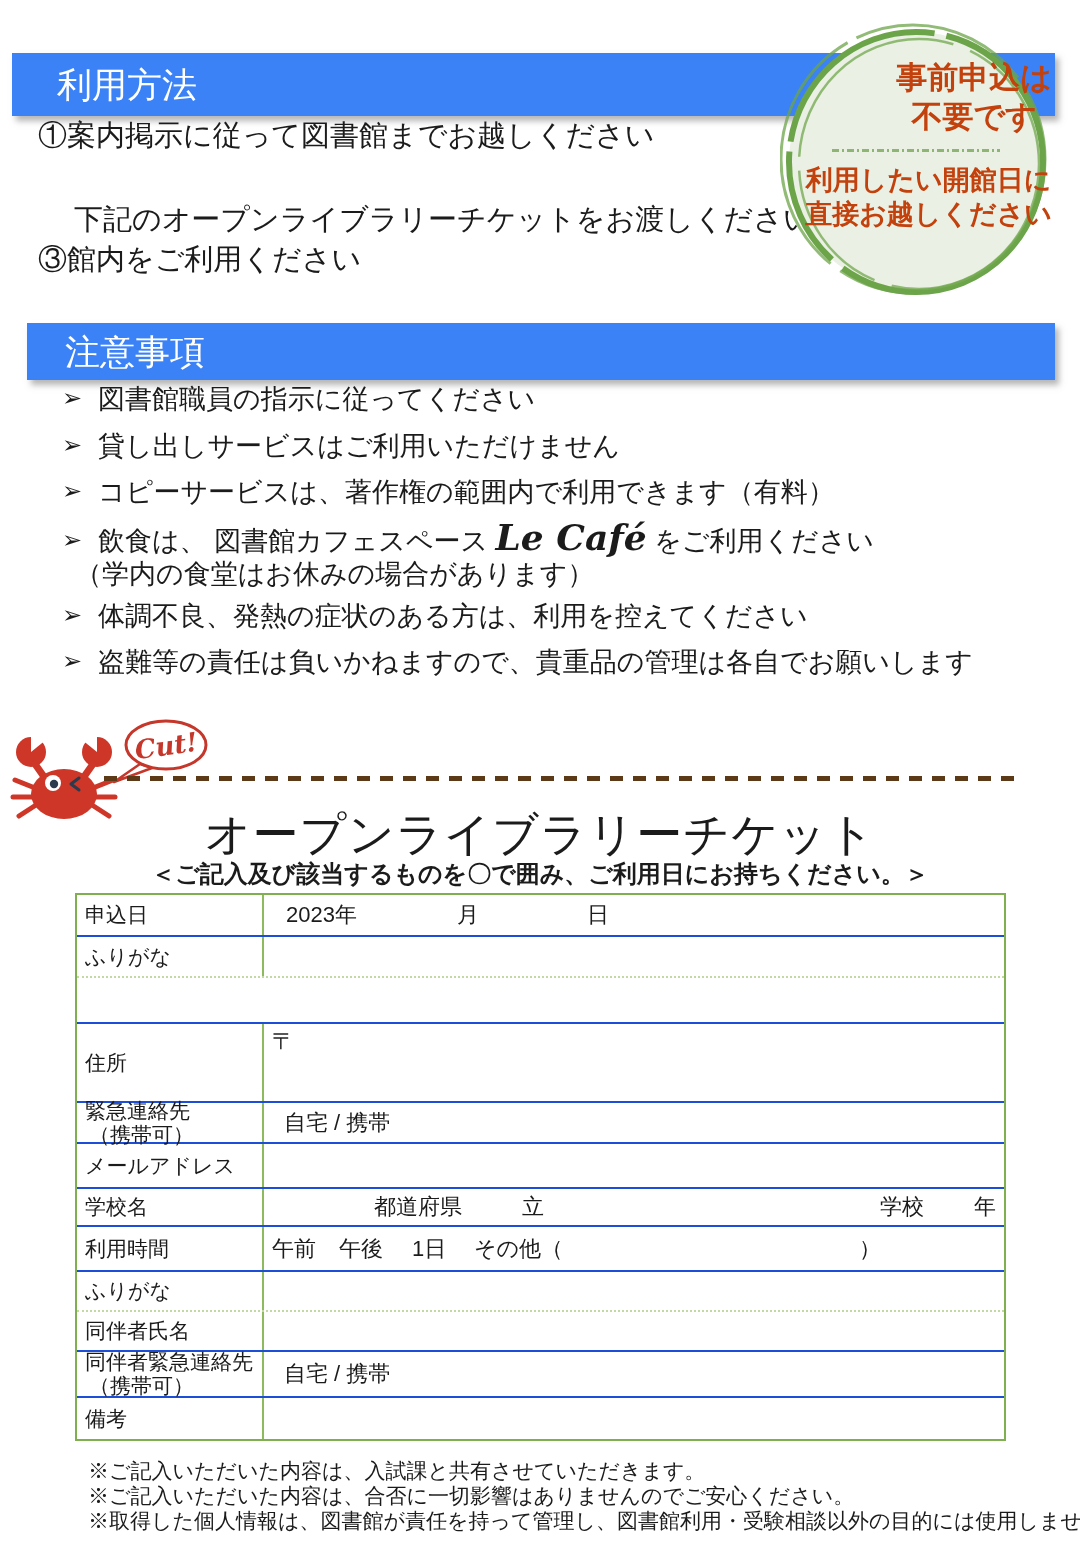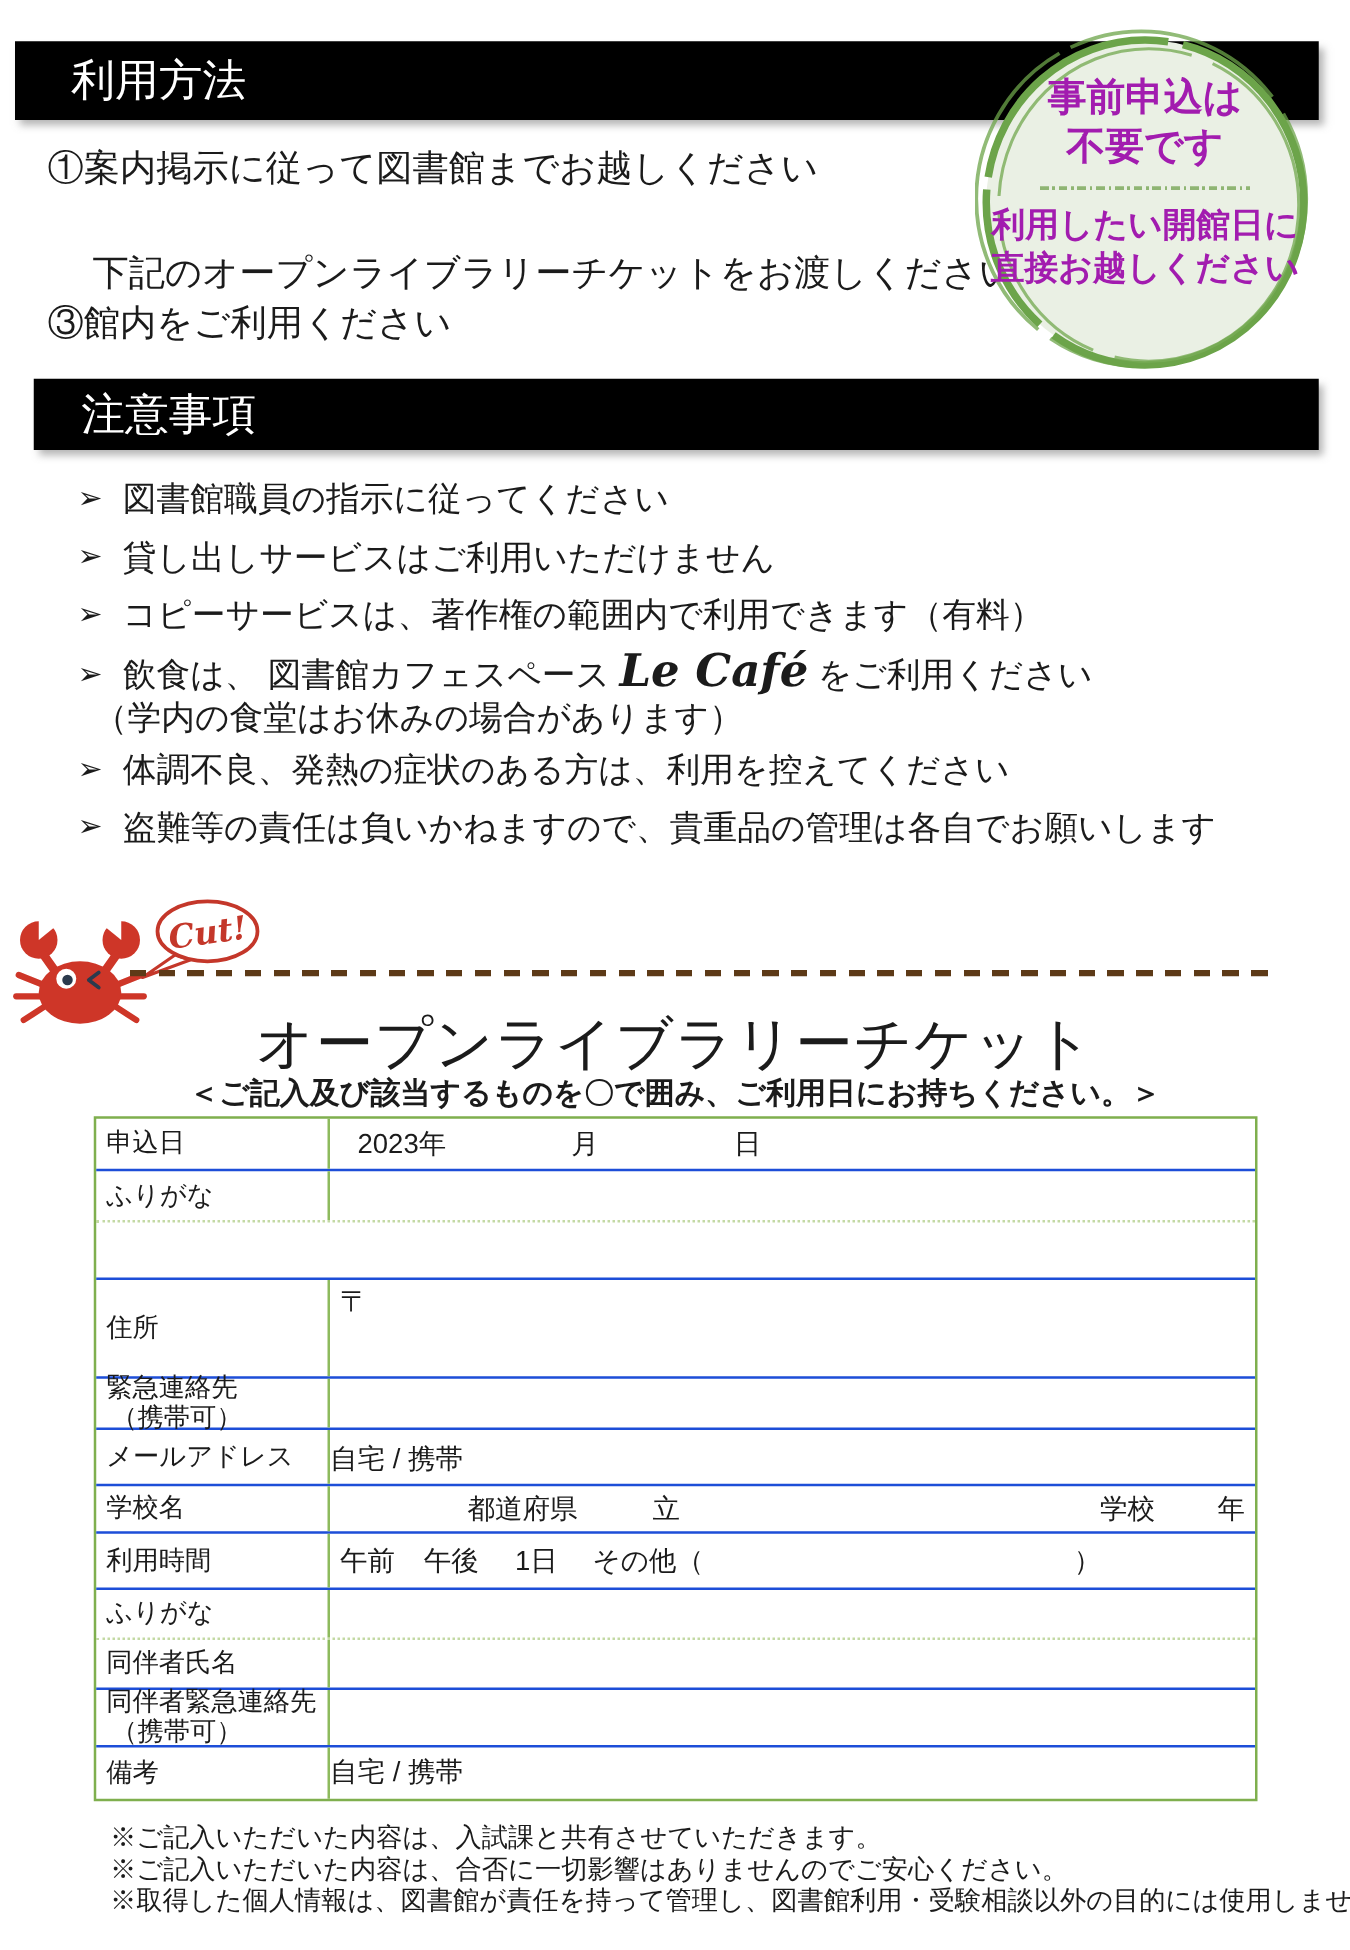--- a/index.html
+++ b/index.html
@@ -1,34 +1,34 @@
 <!DOCTYPE html>
 <html><head>
 <meta charset="utf-8">
 <style>
   html,body{margin:0;padding:0;background:#fff;}
   .page{
     position:relative;width:1080px;height:1560px;background:#ffffff;overflow:hidden;
     font-family:"Liberation Sans",sans-serif;color:#1b1b1b;
   }
   
-  .bar{position:absolute;background:#000000;color:#fff;box-shadow:4px 5px 6px rgba(110,110,110,.5);}
+  .bar{position:absolute;background:#3b82f6;color:#fff;box-shadow:4px 5px 6px rgba(110,110,110,.5);margin-top:20px;}
   .bar-usage{left:12px;top:33px;width:1043px;height:63px;}
   .bar-usage .bar-label{display:block;padding-left:45px;line-height:63px;font-size:35px;}
   .bar-notes{left:27px;top:303px;width:1028px;height:57px;}
   .bar-notes .bar-label{display:block;padding-left:38px;line-height:57px;font-size:35px;}
   
   .step{position:absolute;left:38px;font-size:29px;line-height:34px;white-space:nowrap;}
   .step.indent{left:74px;}
   
   .badge{position:absolute;left:780px;top:22px;width:272px;height:280px;z-index:5;}
   .badge svg{position:absolute;left:0;top:0;}
   .badge-text{position:absolute;left:0;top:0;width:100%;height:100%;
-    display:flex;flex-direction:column;align-items:center;padding-top:36px;box-sizing:border-box;
-    color:#a21caf;text-align:center;}
+    display:flex;flex-direction:column;align-items:flex-end;padding-top:36px;box-sizing:border-box;
+    color:#c2410c;text-align:center;}
   .badge-top{font-size:31px;font-weight:bold;line-height:39px;}
   .badge-divider{width:168px;height:3px;margin:13px auto 11px;
     background:repeating-linear-gradient(90deg,#8FB573 0 7px,transparent 7px 10px,#8FB573 10px 12px,transparent 12px 15px);}
   .badge-bottom{font-size:27px;font-weight:bold;line-height:34px;}
   
   .note{position:absolute;left:62px;font-size:27px;line-height:33px;white-space:nowrap;}
   .note .nmark{margin-right:16px;font-size:24px;position:relative;top:-2px;}
   .note .cafe{font-family:"DejaVu Serif",serif;font-style:italic;font-weight:bold;font-size:36px;}
   .note-sub{position:absolute;left:75px;font-size:27px;white-space:nowrap;}
   
@@ -43,21 +43,21 @@
     font-size:24px;font-weight:700;}
   
   .ftable{position:absolute;left:75px;top:893px;width:931px;border:2px solid #7FAF4E;box-sizing:border-box;background:#fff;}
   .trow{display:flex;box-sizing:border-box;}
   .trow + .trow{border-top:2px solid #1d4ed8;}
   .trow.dotted{border-top:2px dotted #C3D9A4;}
   .tlabel{width:187px;flex:0 0 187px;border-right:2px solid #8DBA5D;box-sizing:border-box;
     display:flex;flex-direction:column;justify-content:center;padding-left:8px;
     font-size:21px;line-height:24px;}
   .tvalue{flex:1;position:relative;font-size:22px;}
-  .tvalue .vcenter{position:absolute;top:50%;transform:translateY(-50%);left:0;white-space:nowrap;margin-top:44px;}
+  .tvalue .vcenter{position:absolute;top:50%;transform:translateY(-50%);left:20px;white-space:nowrap;}
   .tvalue .abs{position:absolute;top:50%;transform:translateY(-50%);white-space:nowrap;}
   .tvalue .postal{position:absolute;top:2px;left:8px;font-size:23px;}
   
   .footnote{position:absolute;left:88px;font-size:21px;line-height:25.5px;font-weight:500;white-space:nowrap;}
 </style>
 </head>
 <body>
 
 <div class="page">
 

